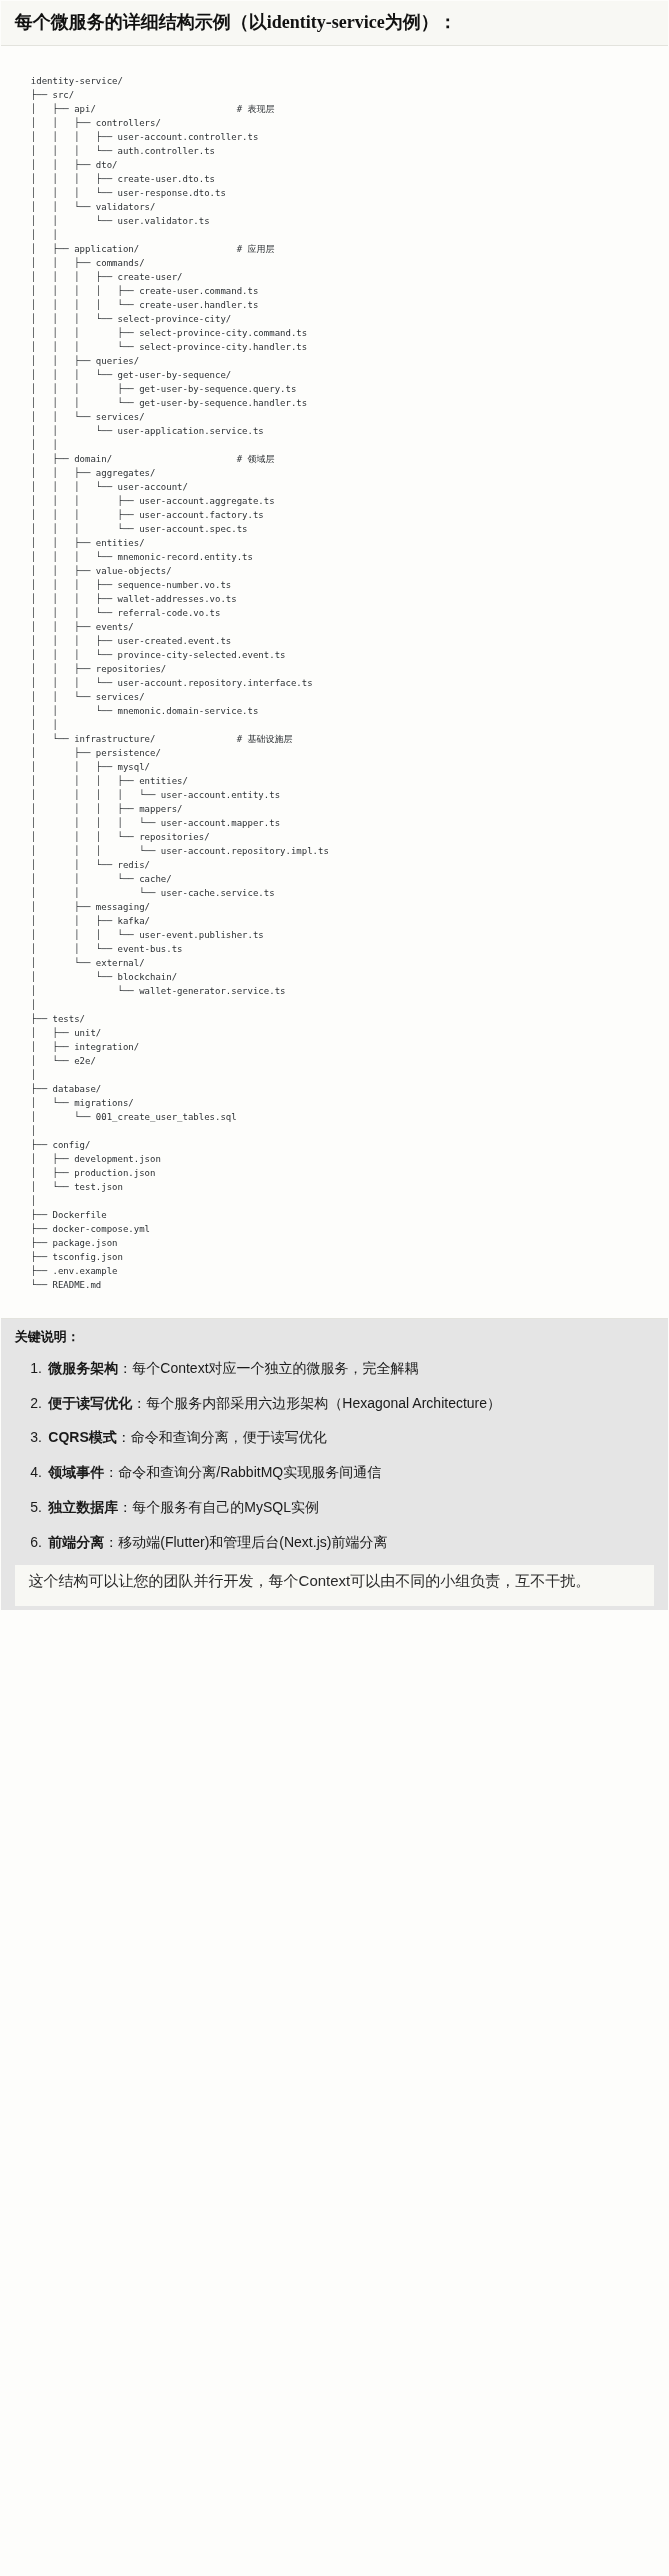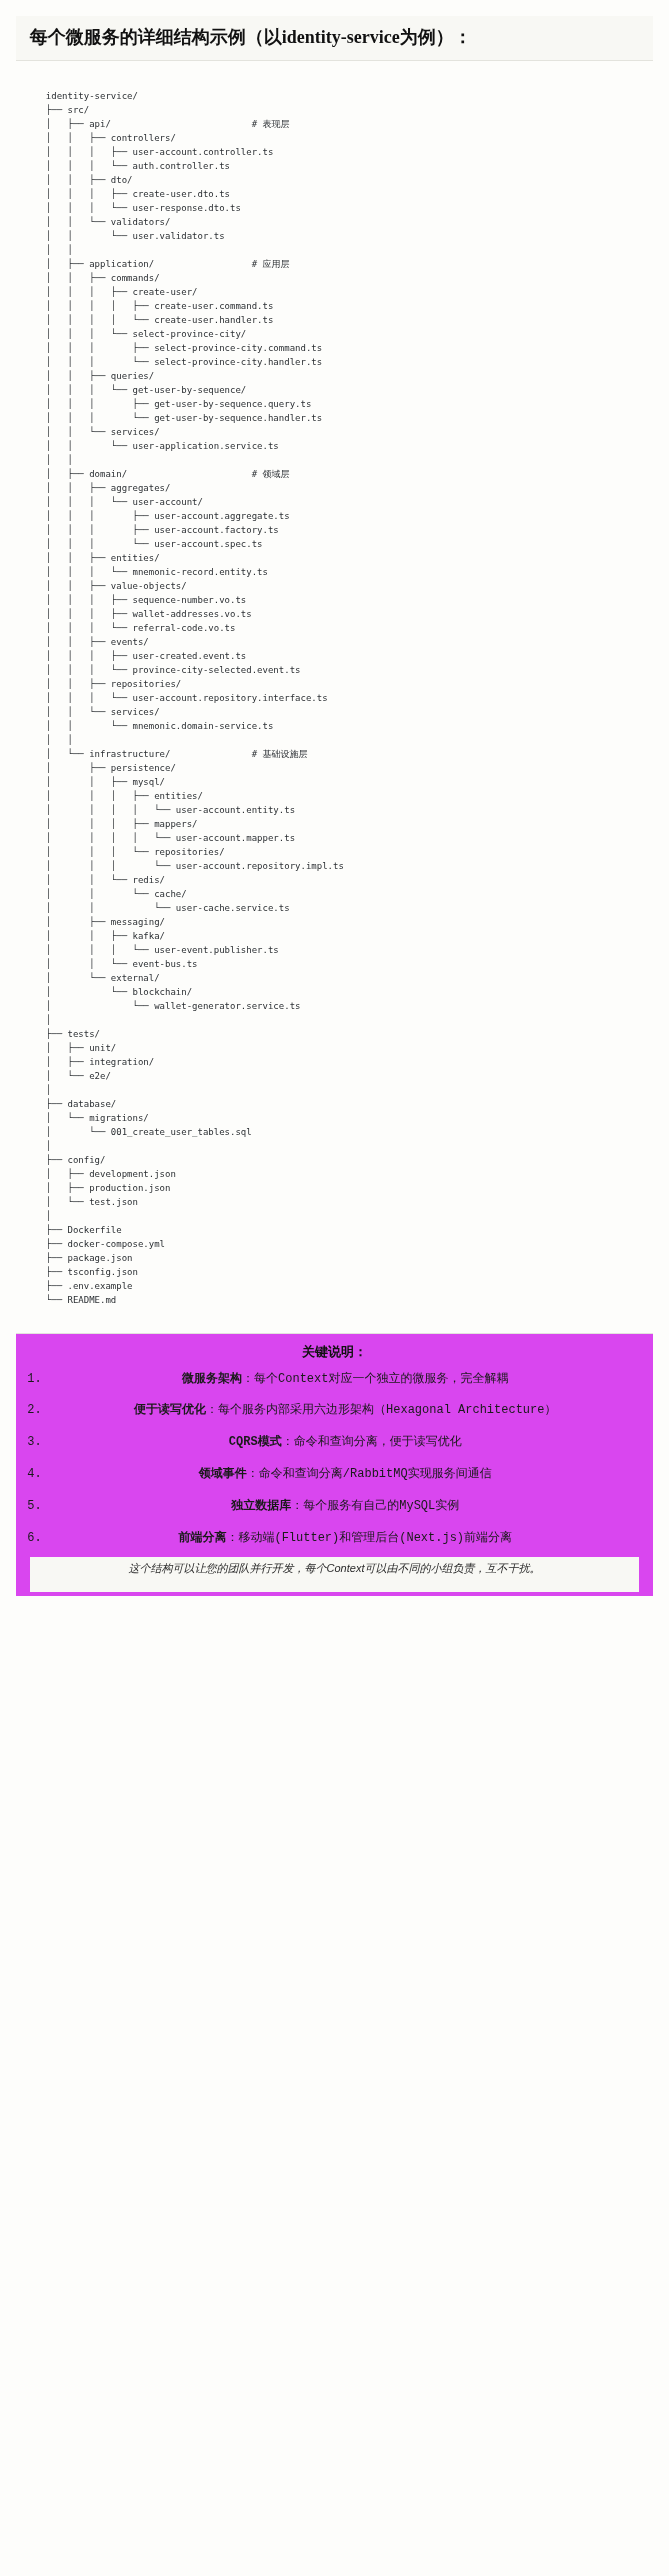--- a/index.html
+++ b/index.html
@@ -10,21 +10,21 @@
   body {
     width: 669px;
     font-family: "Liberation Sans", sans-serif;
     color: #1f1f1f;
     -webkit-font-smoothing: antialiased;
   }
   .page {
     width: 669px;
     box-sizing: border-box;
     background: #fdfdfb;
-    padding: 16px;
+    padding: 1px;
   }
   
   .doc-heading {
     font-family: "Liberation Serif", serif;
     font-weight: bold;
     font-size: 18px;
     line-height: 1.35;
     color: #111111;
     padding: 8.8px 13.8px 11.3px 13.8px;
     background: #f8f8f4;
@@ -48,58 +48,56 @@
     font-size: 9px;
     line-height: 14px;
     color: #2b2f33;
     white-space: pre;
     letter-spacing: 0px;
     tab-size: 4;
   }
   
   .keypoints {
     padding: 8.8px 13.8px 3.8px 13.8px;
-    background: #d946ef;
-    text-align: center;
+    background: #e5e5e5;
   }
   .keypoints-title {
     font-family: "Liberation Serif", serif;
     font-weight: bold;
     font-size: 13px;
     color: #111111;
     margin: 0 0 8.8px 0;
   }
   ol.kp-list {
-    margin: 0;
+    margin: 12px;
     padding: 0 0 0 19px;
-    font-family: Liberation Mono, monospace;
-    font-size: 12px;
+    font-family: Liberation Sans, sans-serif;
+    font-size: 14px;
     line-height: 1.5;
     color: #1a1a1a;
   }
   ol.kp-list > li {
     margin-bottom: 13.8px;
     padding-left: 2.5px;
   }
   ol.kp-list > li:last-child { margin-bottom: 10px; }
   .kp-term {
     font-weight: bold;
   }
   .kp-sep { font-weight: normal; }
   .kp-desc { font-weight: normal; }
   
   .closing {
     font-family: "Liberation Sans", sans-serif;
-    font-size: 11px;
+    font-size: 15px;
     line-height: 1.6;
     color: #2a2a2a;
     padding: 3.8px 13.8px 13.8px 13.8px;
     background: #f8f8f4;
     margin: 0;
-    font-style: italic;
   }
 </style>
 </head>
 <body>
 
 <div class="page">
 
   <h1 class="doc-heading">每个微服务的详细结构示例（以identity-service为例）：</h1>
 
   <hr class="rule">

